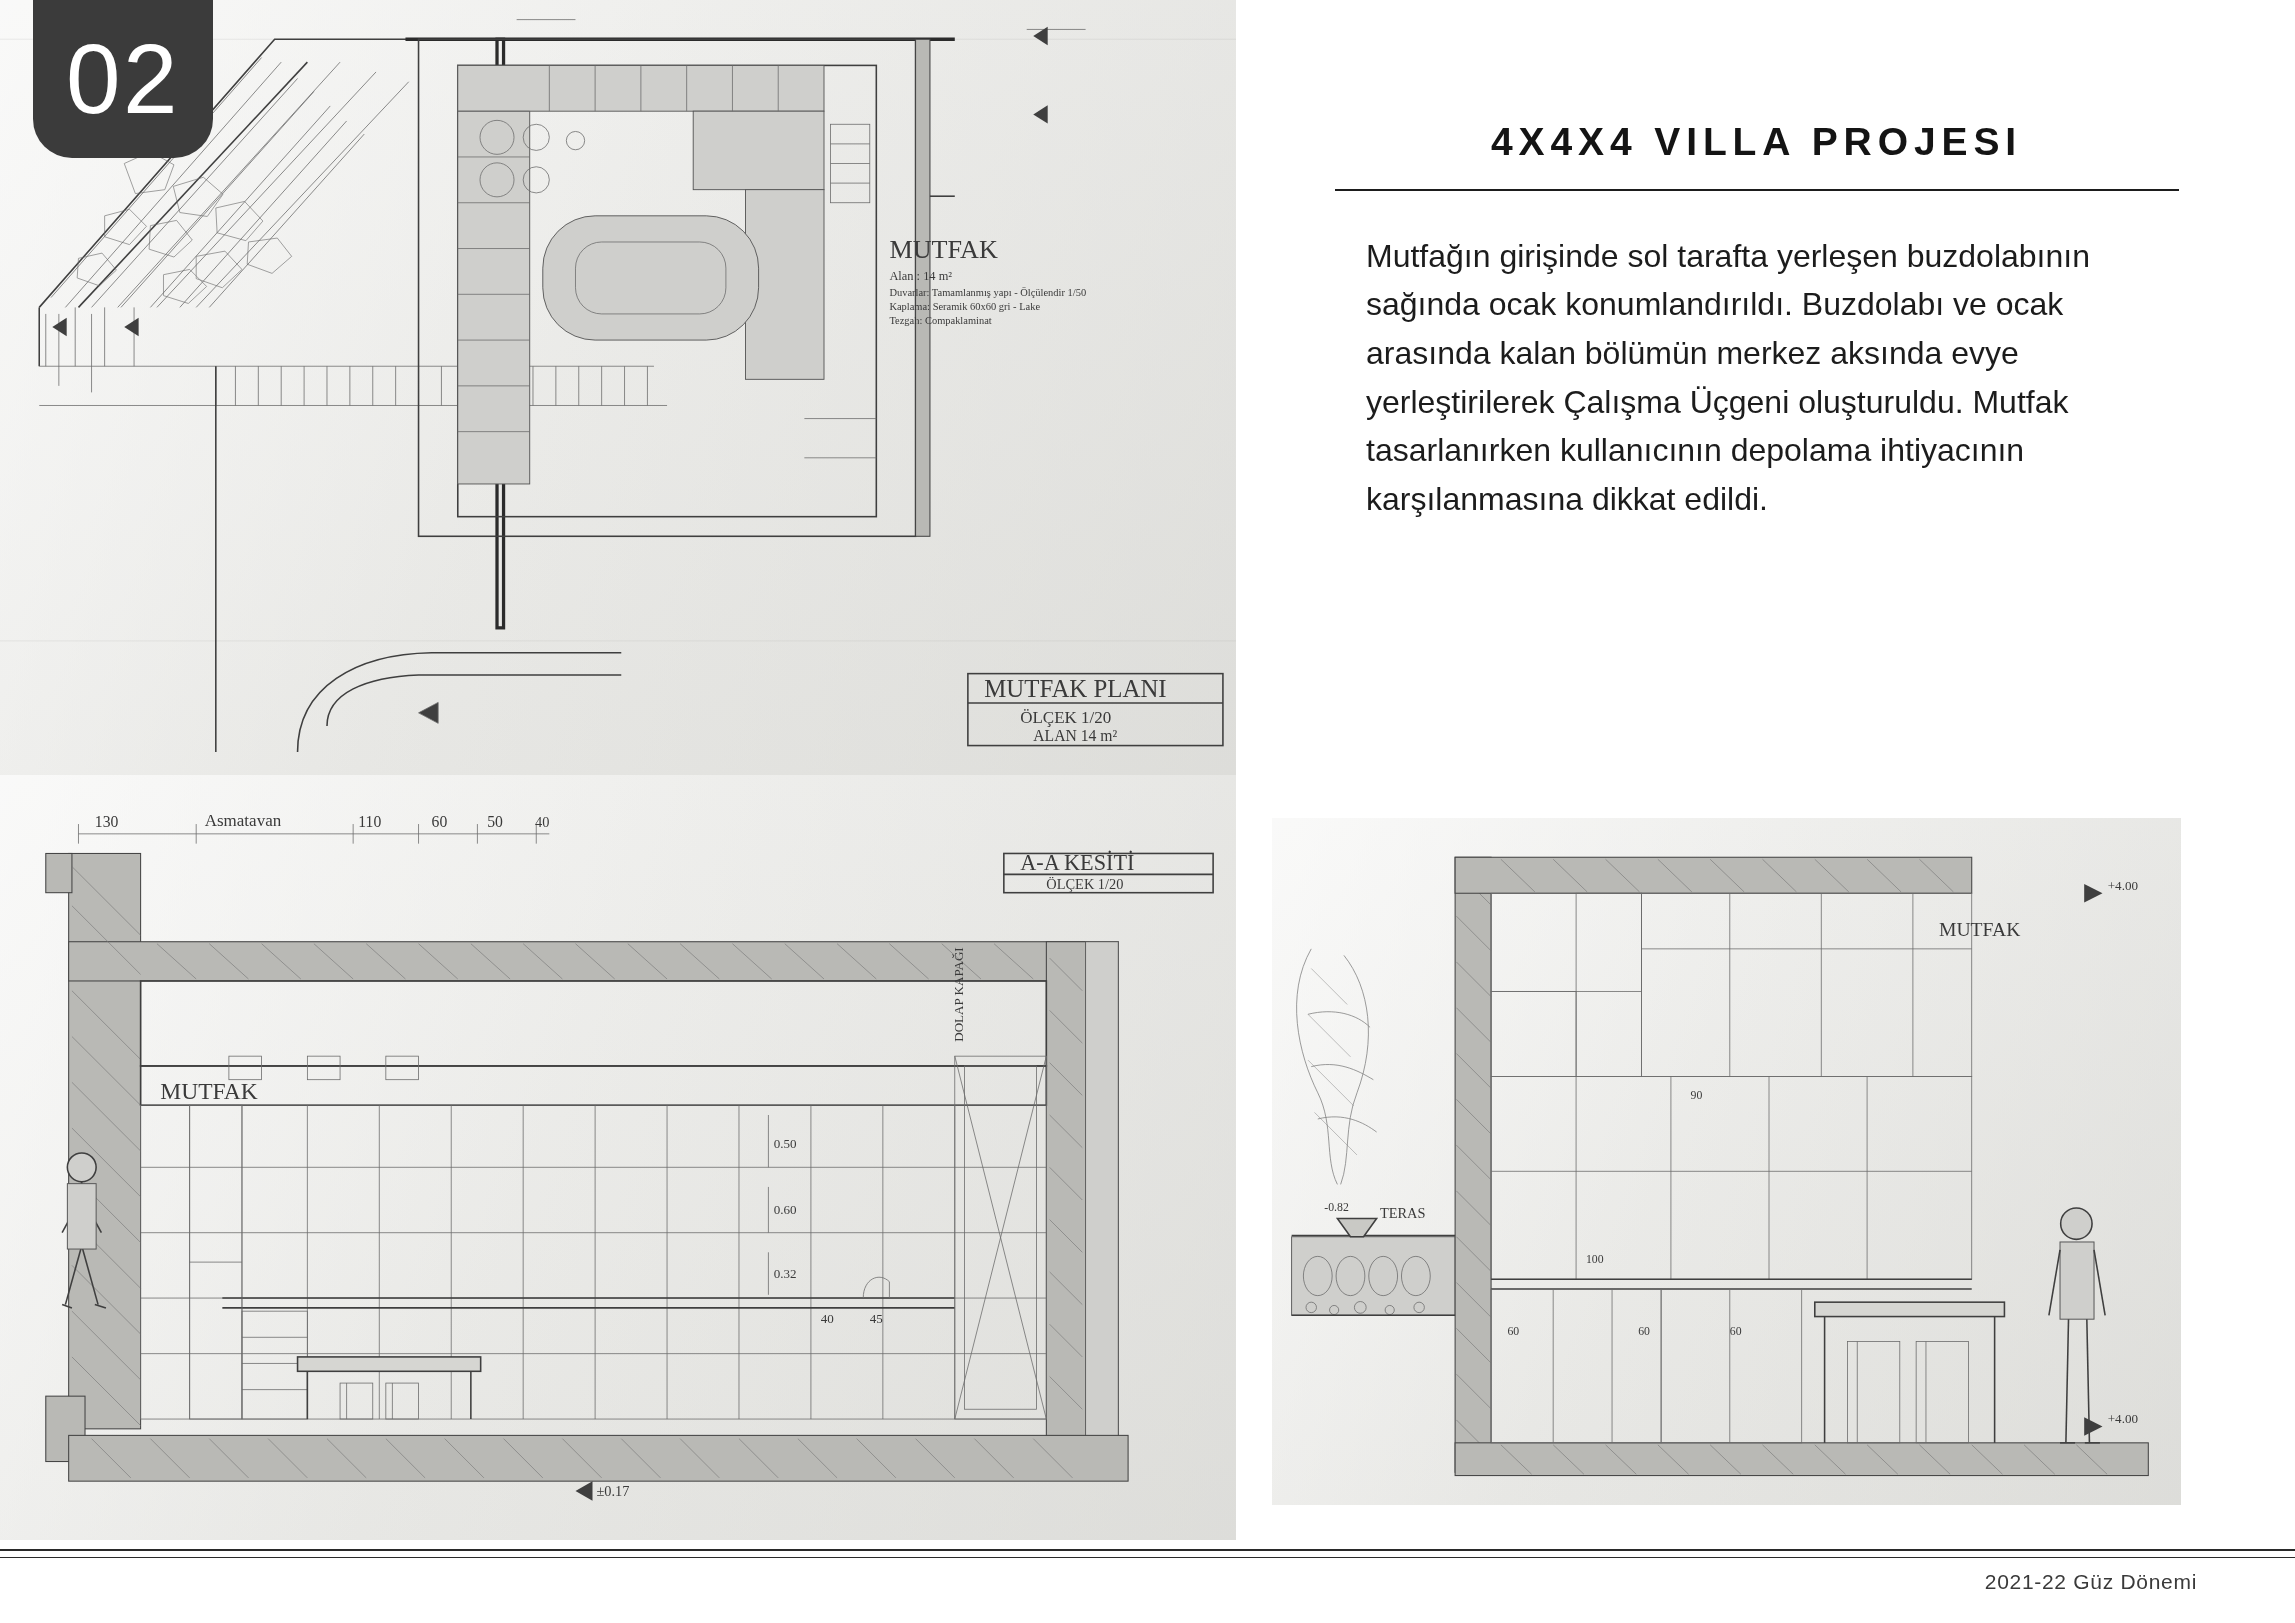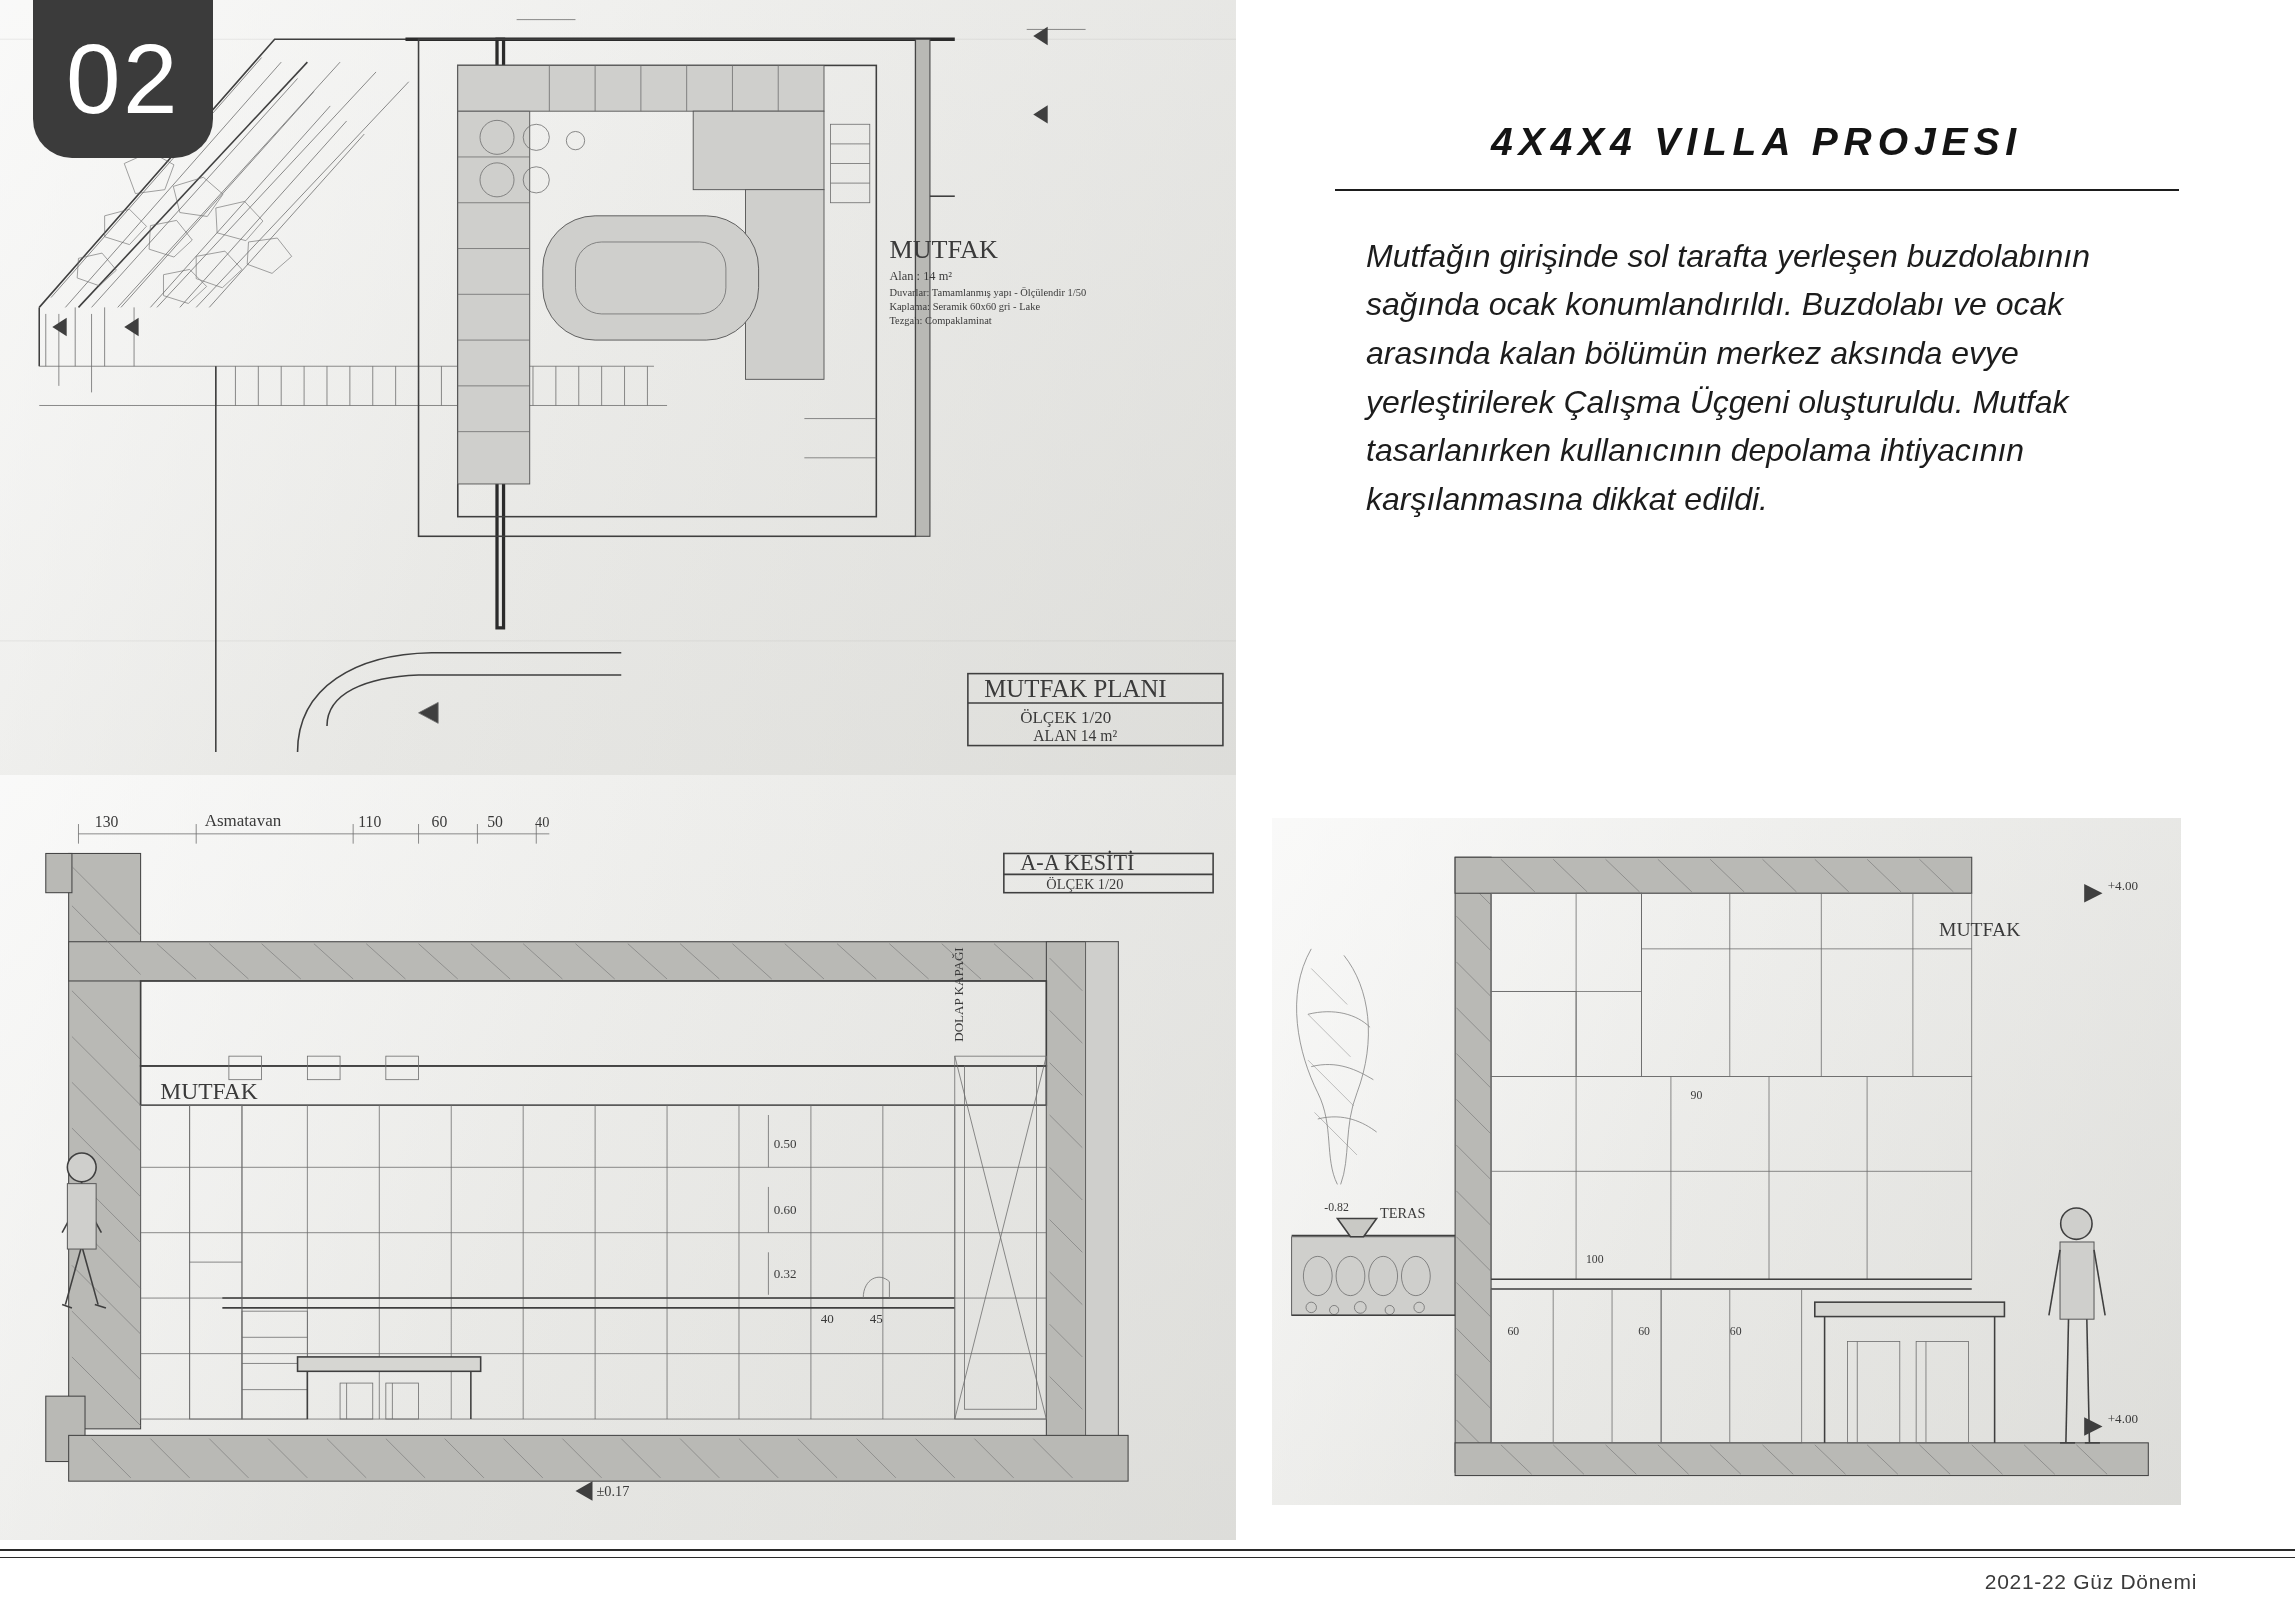--- a/index.html
+++ b/index.html
@@ -42,21 +42,21 @@
       linear-gradient(0deg,#e6e6e3,#efefed);
   }
   .panel svg{position:absolute;inset:0;width:100%;height:100%;}
   
   #panel-plan{left:0;top:0;width:1236px;height:775px;}
   #panel-section-aa{left:0;top:775px;width:1236px;height:765px;}
   #panel-section-bb{left:1272px;top:818px;width:909px;height:687px;}
 
   
   #text-col{
-    position:absolute;left:1328px;top:118px;width:857px;font-style:italic;
+    position:absolute;left:1328px;top:118px;width:857px;
   }
   .title-line{
     text-align:center;
     font-size:39px;
     letter-spacing:5.9px;
     font-weight:bold;
     color:#141414;
     line-height:1.25;
     font-family:"Liberation Sans", sans-serif;
   }

